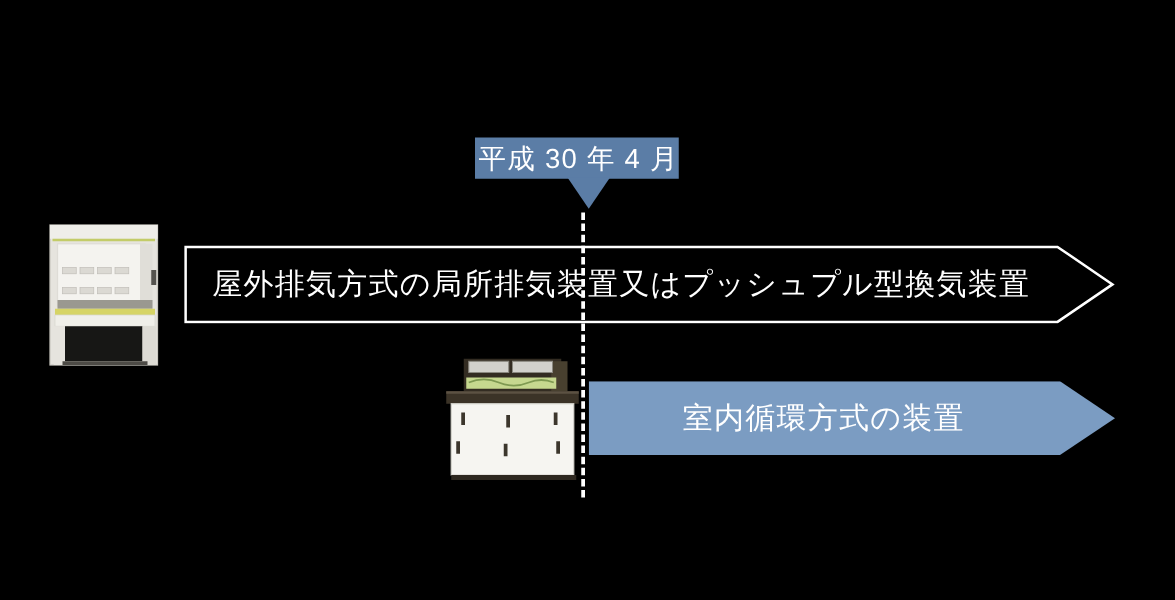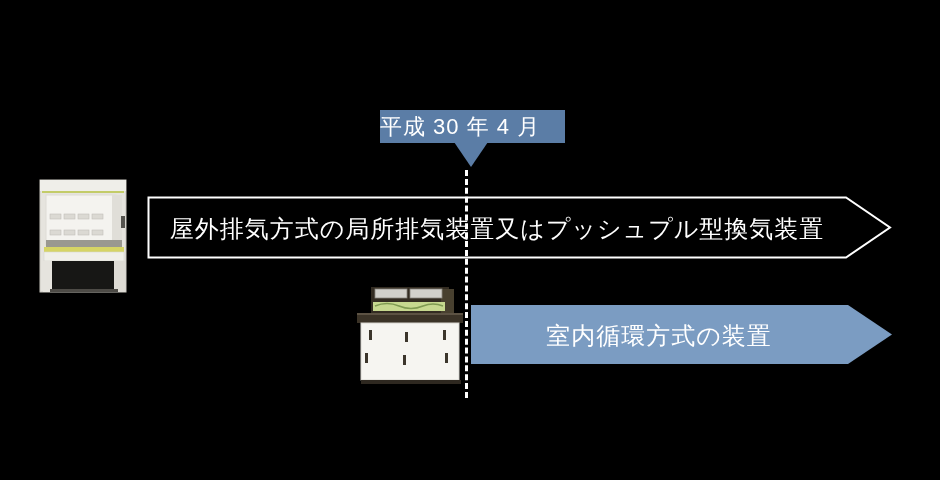--- a/index.html
+++ b/index.html
@@ -6,22 +6,22 @@
   #stage{
     position:relative;
     width:940px;height:480px;
     background:#000;
     overflow:hidden;
     font-family:"Liberation Sans", sans-serif;
   }
   .abs{position:absolute;}
   
   #date-label{
-    left:380px;top:110px;width:185px;height:33px;
-    display:flex;align-items:center;justify-content:flex-start;
+    left:380px;top:110px;width:163px;height:33px;
+    display:flex;align-items:center;justify-content:flex-end;
     color:#fff;font-size:22px;letter-spacing:1px;
     white-space:nowrap;
   }
   #date-pointer{
     left:454px;top:142px;width:0;height:0;
     border-left:17px solid transparent;
     border-right:17px solid transparent;
   }
   
   #divider{

